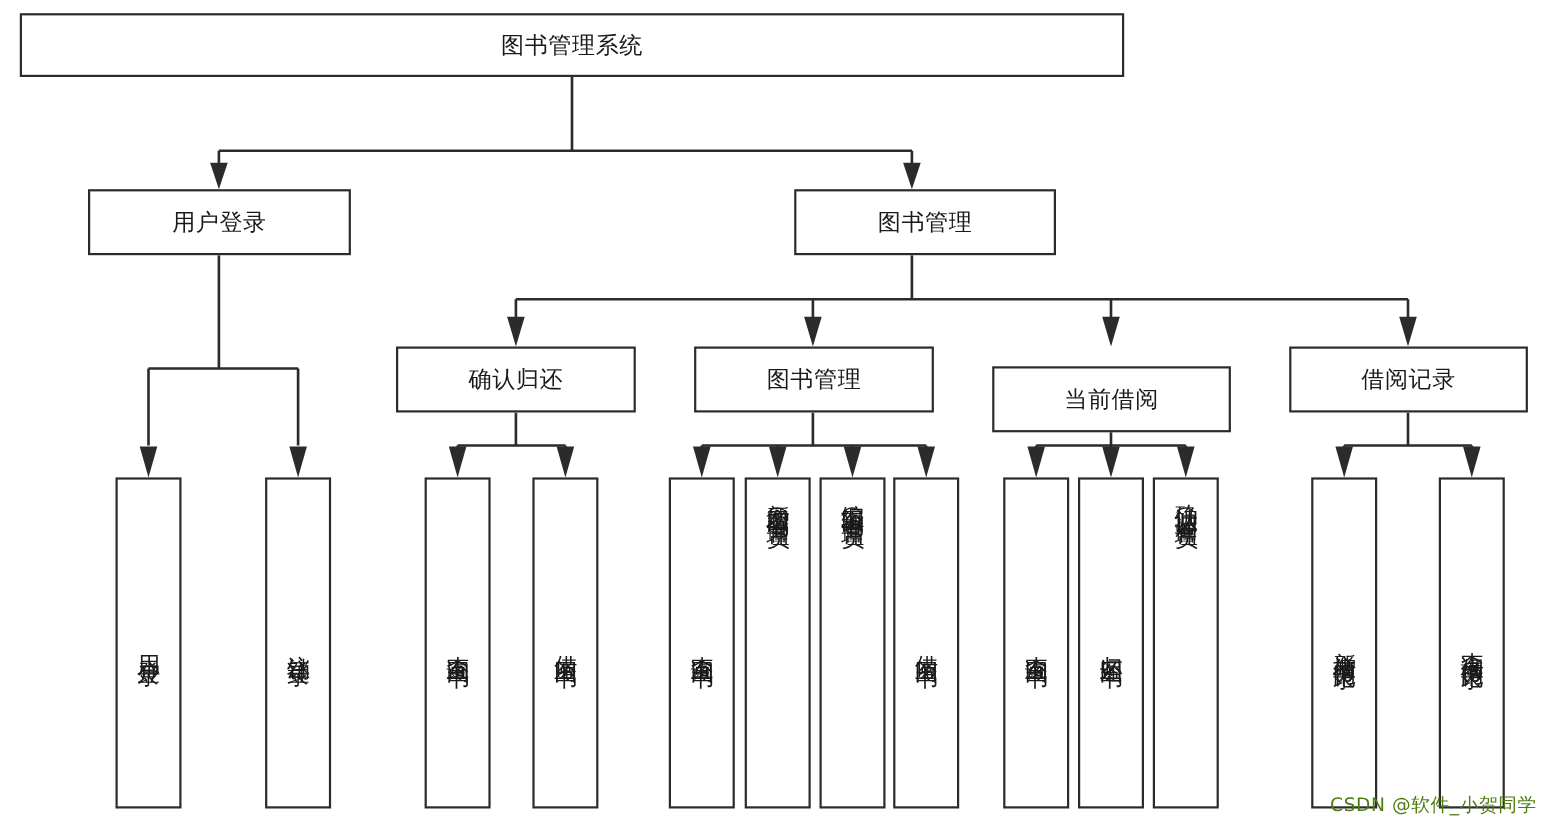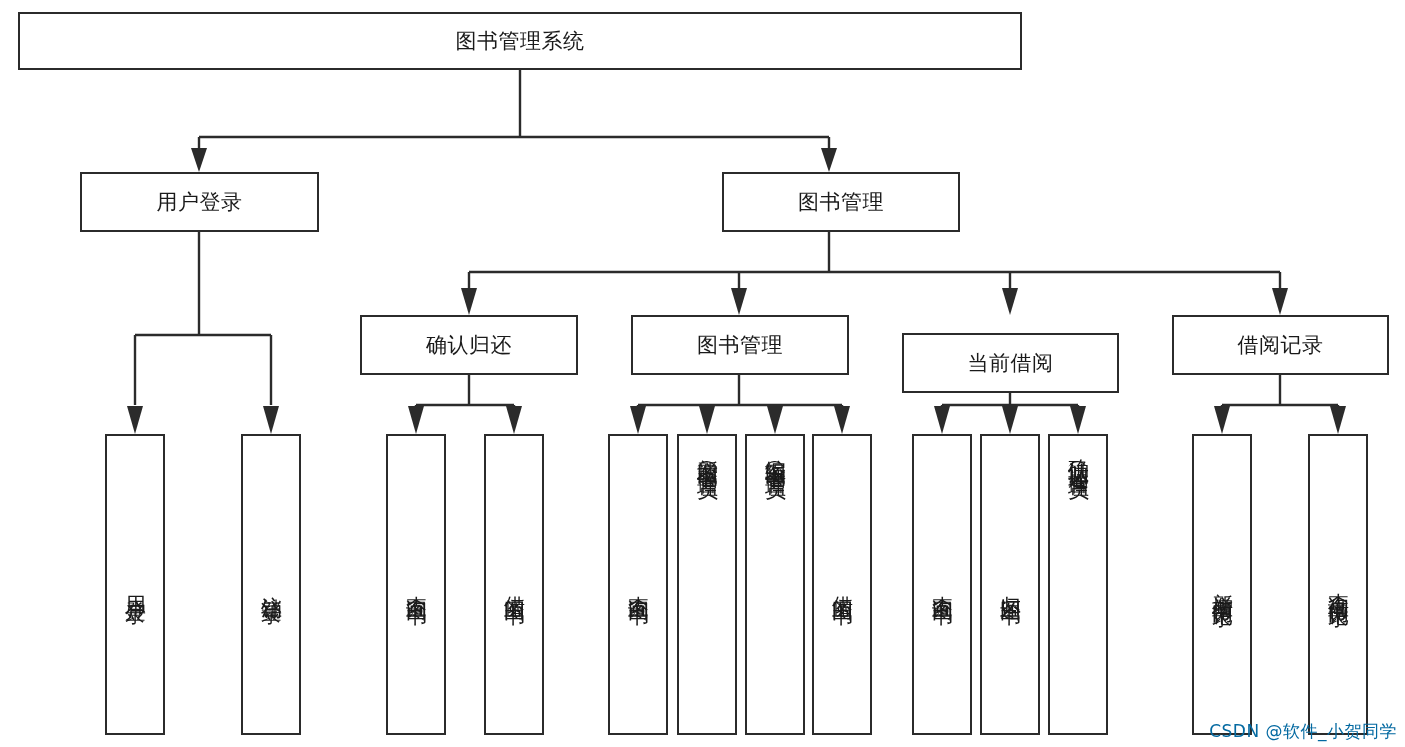--- a/index.html
+++ b/index.html
@@ -87,21 +87,21 @@
     align-items: center;
     padding-top: 0;
   }
 
   
   #watermark {
     position: absolute;
     right: 8px;
     bottom: 4px;
     font-size: 17px;
-    color: #0369a1;
+    color: #4d7c0f;
     letter-spacing: 0.5px;
     white-space: nowrap;
     font-family: "DejaVu Sans", "Liberation Sans", sans-serif;
   }
 </style>
 </head>
 <body>
 
 <div id="diagram-canvas">
 

